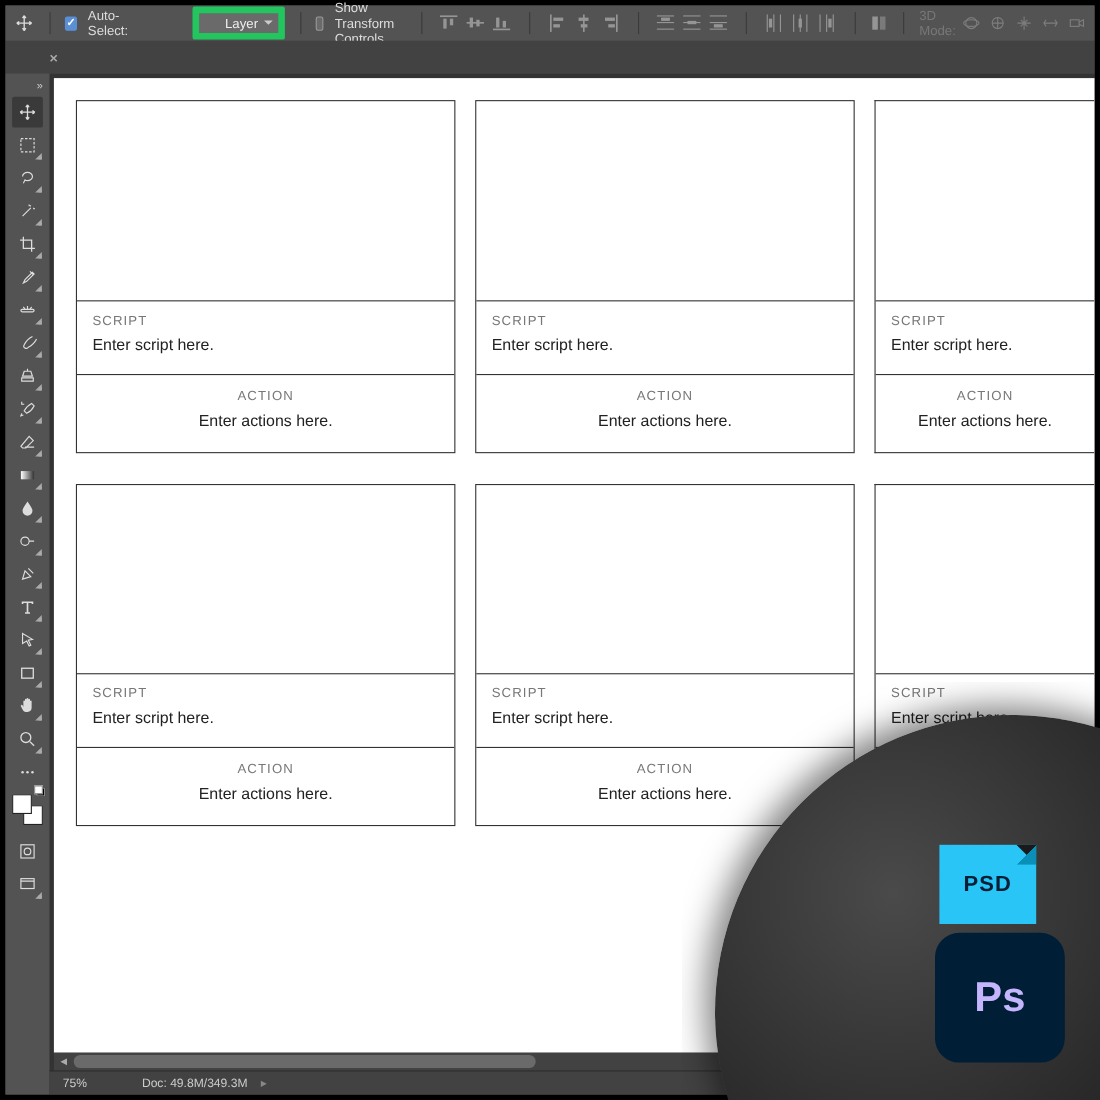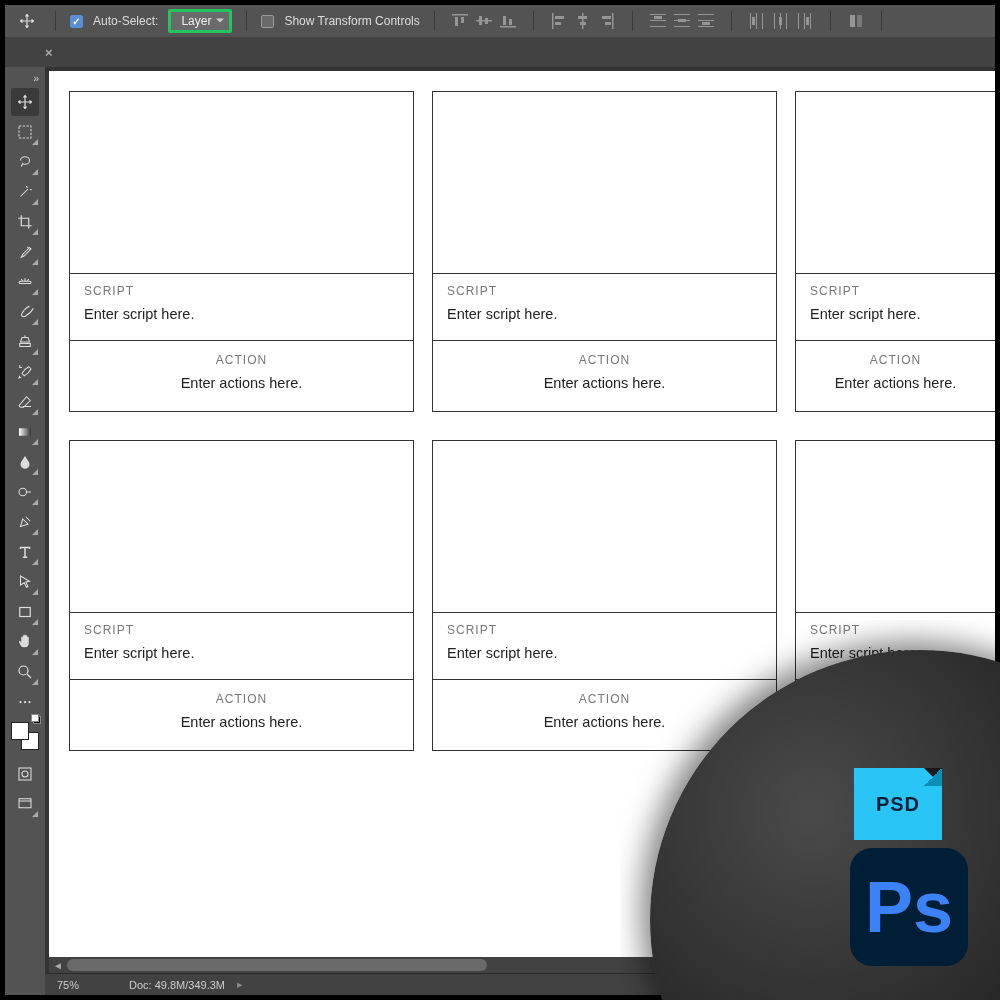--- a/index.html
+++ b/index.html
@@ -4,21 +4,21 @@
 <style>
 * { margin: 0; padding: 0; box-sizing: border-box; font-family: -apple-system, BlinkMacSystemFont, "Segoe UI", Arial, sans-serif; }
 body { width: 1000px; height: 1000px; background: #000; overflow: hidden; position: relative; }
 .frame { position: absolute; inset: 5px; background: #535353; display: flex; flex-direction: column; }
 .options-bar { height: 32px; background: #535353; display: flex; align-items: center; padding: 0 8px; gap: 10px; color: #ddd; font-size: 12px; }
 .options-bar .sep { width: 1px; height: 20px; background: #3a3a3a; margin: 0 4px; }
 .move-icon-opt svg { width: 20px; height: 20px; }
 .checkbox { width: 13px; height: 13px; border: 1px solid #999; border-radius: 2px; display: inline-flex; align-items: center; justify-content: center; background: #6a6a6a; }
 .checkbox.checked { background: #5a8fd6; border-color: #5a8fd6; }
 .checkbox.checked::after { content: "✓"; color: #fff; font-size: 10px; font-weight: bold; }
-.dropdown { background: #6a6a6a; border: 3px solid #22c55e; padding: 2px 18px 2px 10px; border-radius: 2px; position: relative; color: #eee; }
+.dropdown { background: #6a6a6a; border: 6px solid #22c55e; padding: 2px 18px 2px 24px; border-radius: 2px; position: relative; color: #eee; margin-left: 48px; }
 .dropdown::after { content: ""; position: absolute; right: 5px; top: 50%; transform: translateY(-30%); border: 4px solid transparent; border-top-color: #ccc; }
 .align-group { display: flex; gap: 2px; }
 .align-btn { width: 22px; height: 22px; display: flex; align-items: center; justify-content: center; opacity: 0.55; }
 .align-btn svg { width: 16px; height: 16px; }
 .threed { color: #777; display: flex; gap: 6px; align-items: center; }
 .threed-icons { display: flex; gap: 8px; opacity: 0.35; }
 .threed-icons svg { width: 16px; height: 16px; }
 .tab-bar { height: 30px; background: #424242; display: flex; align-items: center; padding-left: 40px; color: #eee; font-size: 12px; font-weight: 600; }
 .tab-close { color: #aaa; margin-right: 12px; font-size: 13px; }
 .main-area { flex: 1; display: flex; min-height: 0; }
@@ -56,21 +56,21 @@
 .scrollbar-h .arrow-l, .scrollbar-h .arrow-r { position: absolute; top: 3px; color: #aaa; font-size: 10px; }
 .scrollbar-h .arrow-l { left: 4px; }
 .scrollbar-h .arrow-r { right: 4px; }
 .page-curl { position: absolute; right: 0; bottom: 0; width: 380px; height: 380px; overflow: hidden; pointer-events: none; }
 .curl-shape { position: absolute; right: -190px; bottom: -190px; width: 540px; height: 540px; background: radial-gradient(circle at 30% 30%, #4a4a4a 0%, #1a1a1a 70%); border-radius: 50%; box-shadow: -8px -8px 30px rgba(0,0,0,0.5); }
 .psd-badge { position: absolute; right: 58px; bottom: 160px; width: 88px; height: 72px; }
 .psd-file { width: 88px; height: 72px; background: #29c5f6; position: relative; display: flex; align-items: center; justify-content: center; font-weight: 800; font-size: 20px; color: #001e36; letter-spacing: 1px; }
 .psd-file::before { content: ""; position: absolute; top: 0; right: 0; border-style: solid; border-width: 0 18px 18px 0; border-color: transparent #1a1a1a transparent transparent; }
 .psd-file::after { content: ""; position: absolute; top: 0; right: 0; width: 18px; height: 18px; background: linear-gradient(135deg, transparent 50%, #0a8fb8 50%); }
 .ps-logo { position: absolute; right: 32px; bottom: 34px; width: 118px; height: 118px; background: #001e36; border-radius: 22px; display: flex; align-items: center; justify-content: center; }
-.ps-logo span { color: #3b82f6; font-size: 72px; font-weight: 700; font-family: Arial, sans-serif; }
+.ps-logo span { color: #c4b5fd; font-size: 38px; font-weight: 700; font-family: Arial, sans-serif; }
 </style>
 </head>
 <body>
 
 <div class="frame">
 
   <div class="options-bar">
     <span class="move-icon-opt tool nosub">
       <svg viewBox="0 0 24 24" stroke="#ddd" stroke-width="1.6" fill="none">
           <path d="M12 3v18M3 12h18M12 3l-2 3M12 3l2 3M12 21l-2-3M12 21l2-3M3 12l3-2M3 12l3 2M21 12l-3-2M21 12l-3 2"></path>
@@ -186,20 +186,43 @@
         </span>
     </div>
     <span class="sep"></span>
     <span class="align-btn">
         <svg viewBox="0 0 16 16" fill="#ccc">
           <rect x="2" y="2" width="5" height="12"></rect>
           <rect x="9" y="2" width="5" height="12" opacity="0.6"></rect>
         </svg>
       </span>
     <span class="sep"></span>
+    <div class="threed">
+      <span>3D Mode:</span>
+      <div class="threed-icons">
+        <svg viewBox="0 0 16 16" stroke="#ccc" fill="none">
+            <circle cx="8" cy="8" r="5"></circle>
+            <ellipse cx="8" cy="8" rx="7" ry="3"></ellipse>
+          </svg>
+        <svg viewBox="0 0 16 16" stroke="#ccc" fill="none">
+            <circle cx="8" cy="8" r="5"></circle>
+            <path d="M8 3v10M3 8h10"></path>
+          </svg>
+        <svg viewBox="0 0 16 16" stroke="#ccc" fill="none">
+            <path d="M8 2v12M2 8h12M5 5l6 6M11 5l-6 6"></path>
+          </svg>
+        <svg viewBox="0 0 16 16" stroke="#ccc" fill="none">
+            <path d="M2 8h12M4 5l-2 3 2 3M12 5l2 3-2 3"></path>
+          </svg>
+        <svg viewBox="0 0 16 16" stroke="#ccc" fill="none">
+            <rect x="2" y="5" width="8" height="6"></rect>
+            <path d="M10 7l4-2v6l-4-2"></path>
+          </svg>
+      </div>
+    </div>
   </div>
 
   <div class="tab-bar">
     <span class="tab-close">×</span>
   </div>
 
   <div class="main-area">
 
     <div class="toolbar">
       <span class="expand-btn">»</span>

